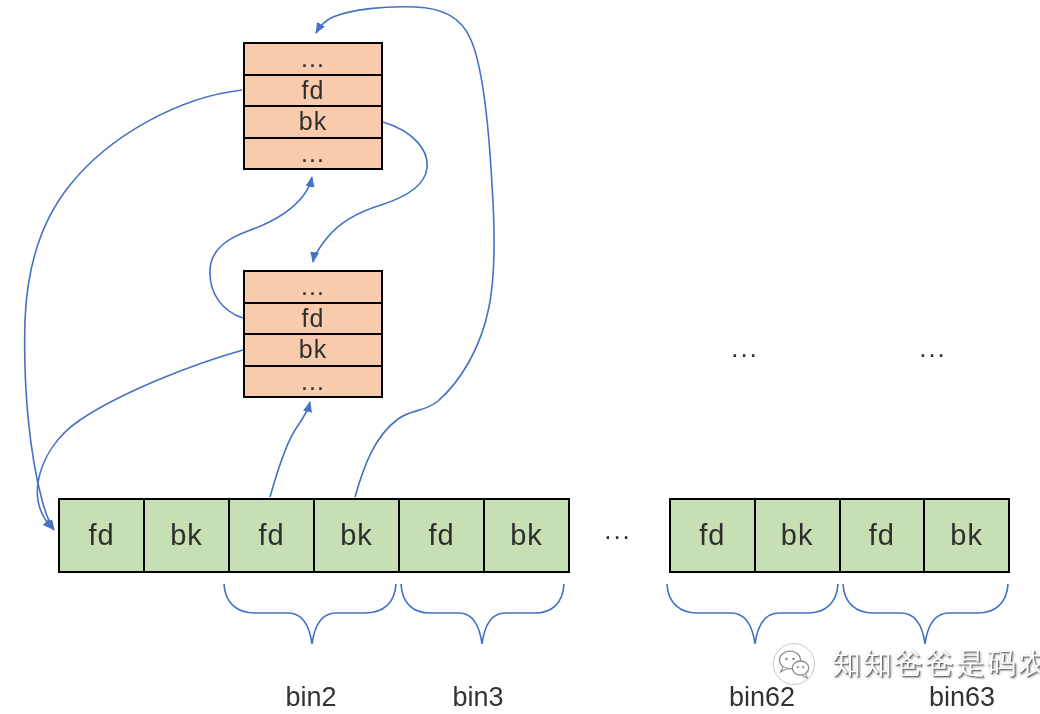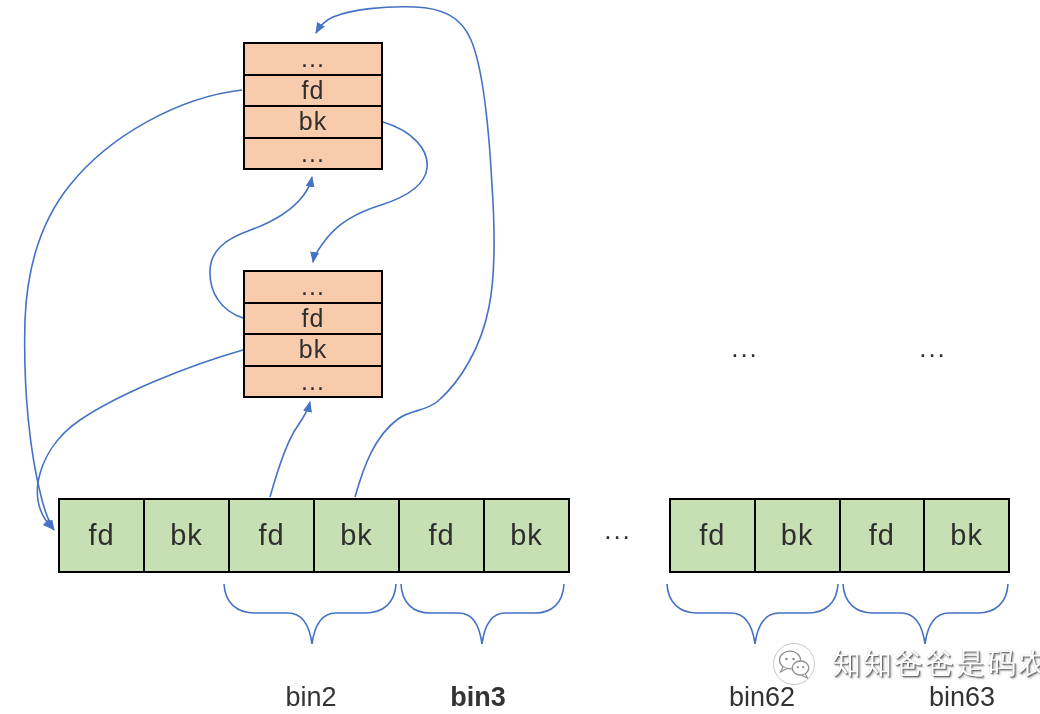--- a/index.html
+++ b/index.html
@@ -49,21 +49,21 @@
   }
   #ellipsis-array-gap{left:618px;top:530px;}
   #ellipsis-above-bin62{left:745px;top:348px;}
   #ellipsis-above-bin63{left:933px;top:348px;}
 
   .bin-label{
     position:absolute;top:654px;font-size:27px;color:#333;
     transform:translateX(-50%);z-index:2;white-space:nowrap;margin-top:28px;
   }
   #label-bin2{left:311px;}
-  #label-bin3{left:478px;font-weight:bold;}
+  #label-bin3{left:478px;}
   #label-bin62{left:762px;}
   #label-bin63{left:962px;}
 
   #watermark{
     position:absolute;left:772px;top:642px;display:flex;align-items:center;z-index:5;
   }
   #watermark-text{
     font-size:29px;color:#ffffff;margin-left:16px;letter-spacing:2px;white-space:nowrap;
     text-shadow:1px 1px 1px rgba(90,90,90,.95), 2px 2px 2px rgba(110,110,110,.55), -0.5px -0.5px 0 rgba(170,170,170,.45);
   }

